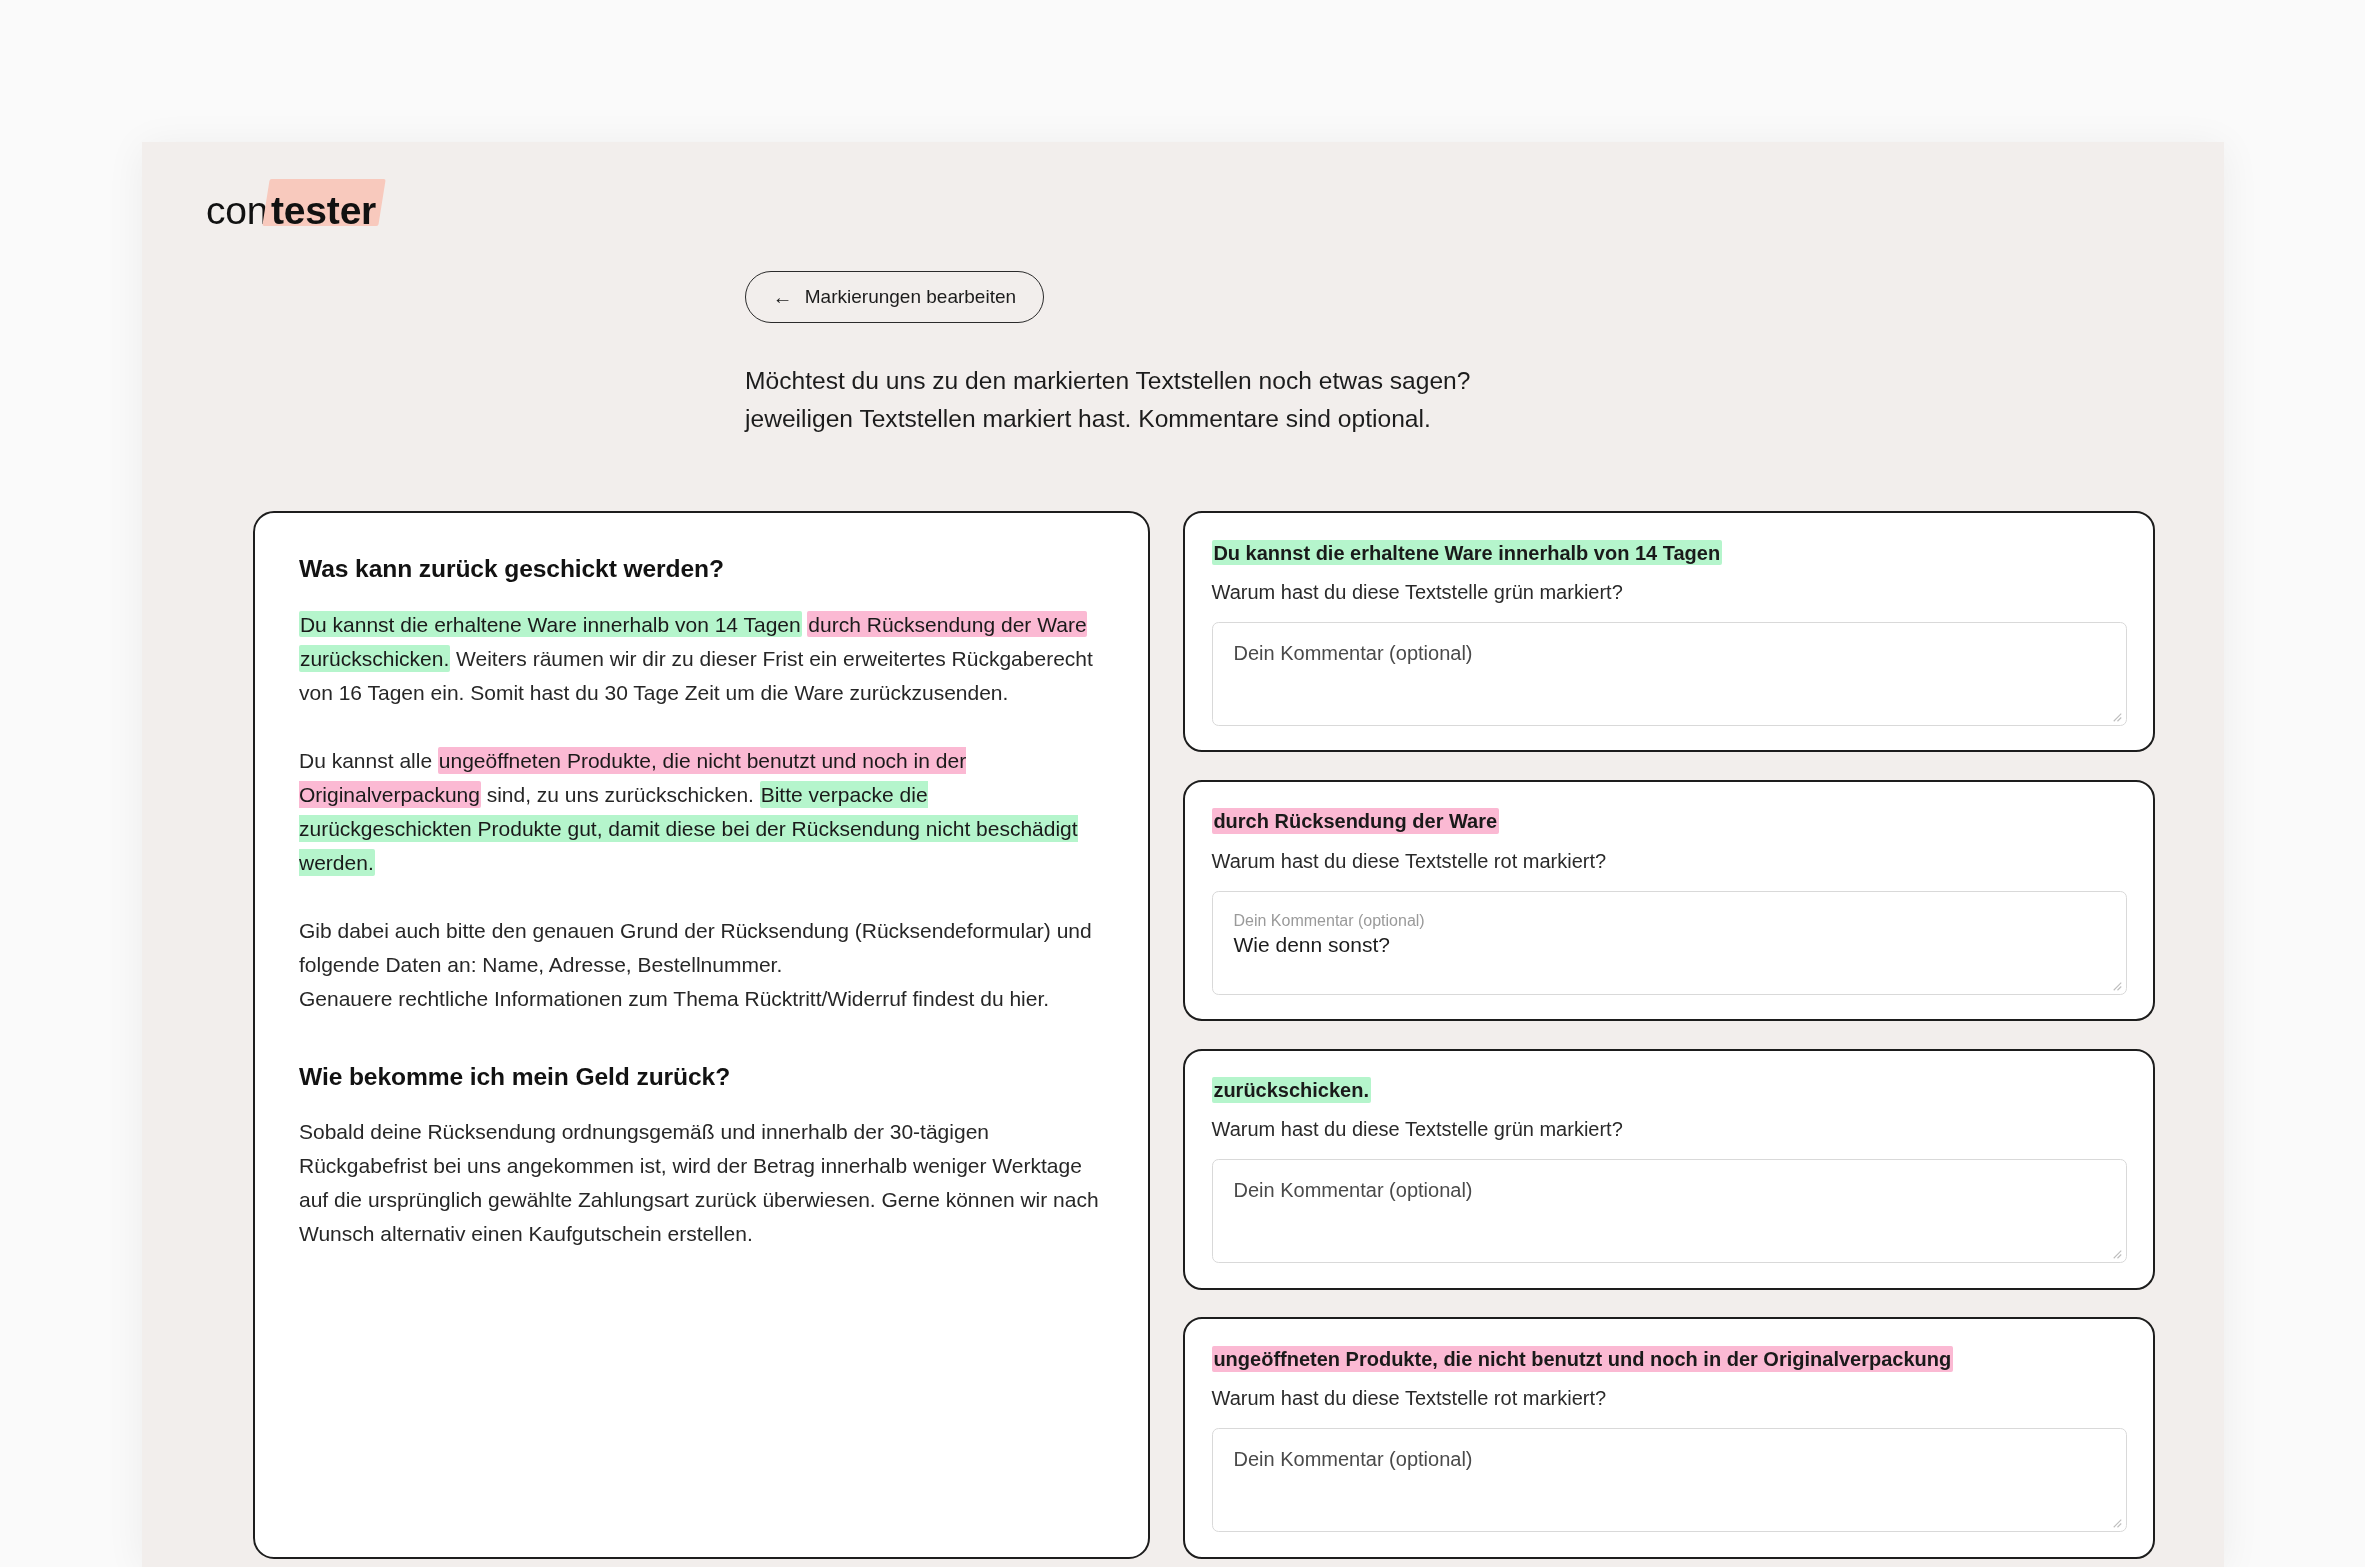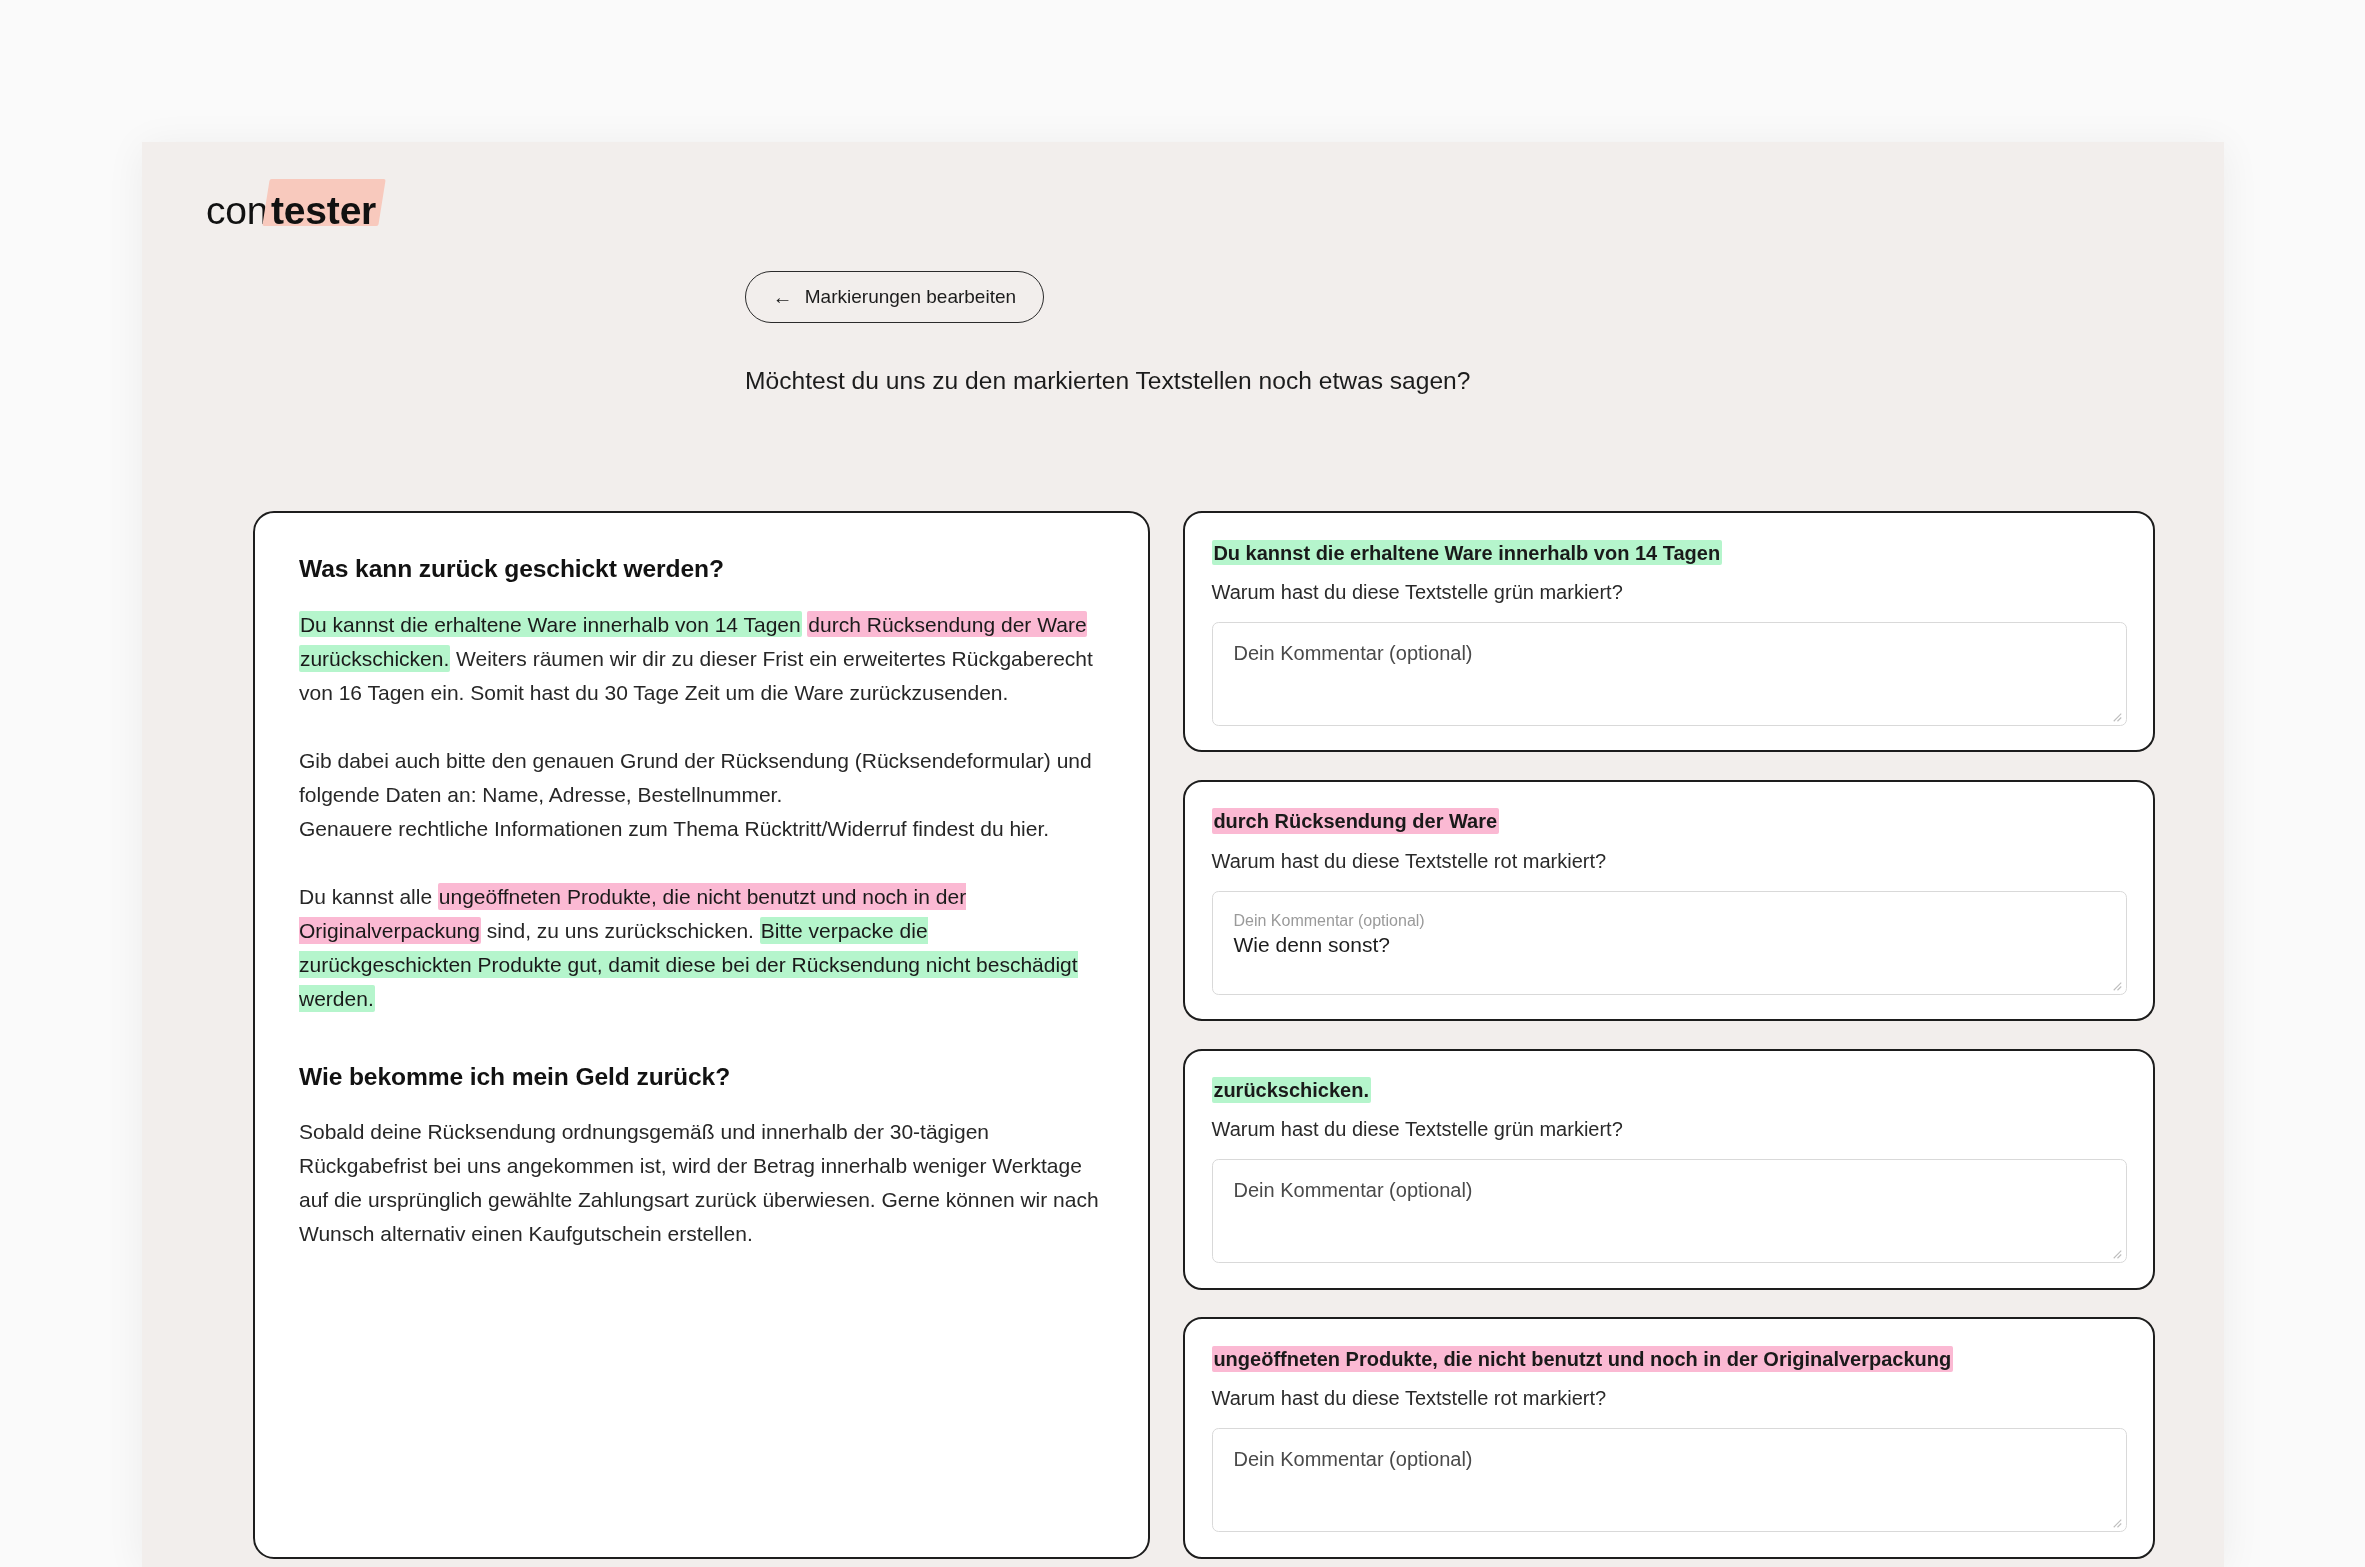--- a/index.html
+++ b/index.html
@@ -209,35 +209,36 @@
     <span class="logo-con">con</span><span class="logo-tester">tester</span>
   </div>
 
   <button class="back-btn">
     <span class="back-arrow">←</span>
     <span>Markierungen bearbeiten</span>
   </button>
 
   <div class="intro">
     <span class="intro-line">Möchtest du uns zu den markierten Textstellen noch etwas sagen?</span>
+    <span class="intro-line">jeweiligen Textstellen markiert hast. Kommentare sind optional.</span>
   </div>
 
   <div class="columns" style="top:369px;">
 
     <div class="doc-card">
       <div class="doc-h">Was kann zurück geschickt werden?</div>
 
       <div class="doc-p"><mark class="g">Du kannst die erhaltene Ware innerhalb von 14 Tagen</mark> <mark class="p">durch Rücksendung der Ware</mark> <mark class="g">zurückschicken.</mark> Weiters räumen wir dir zu dieser Frist ein erweitertes Rückgaberecht von 16 Tagen ein. Somit hast du 30 Tage Zeit um die Ware zurückzusenden.</div>
+
+      <div class="doc-p">Du kannst alle <mark class="p">ungeöffneten Produkte, die nicht benutzt und noch in der Originalverpackung</mark> sind, zu uns zurückschicken. <mark class="g">Bitte verpacke die zurückgeschickten Produkte gut, damit diese bei der Rücksendung nicht beschädigt werden.</mark></div>
 
       <div class="doc-p">
         <span>Gib dabei auch bitte den genauen Grund der Rücksendung (Rücksendeformular) und folgende Daten an: Name, Adresse, Bestellnummer.</span><br>
         <span>Genauere rechtliche Informationen zum Thema Rücktritt/Widerruf findest du hier.</span>
       </div>
-
-      <div class="doc-p">Du kannst alle <mark class="p">ungeöffneten Produkte, die nicht benutzt und noch in der Originalverpackung</mark> sind, zu uns zurückschicken. <mark class="g">Bitte verpacke die zurückgeschickten Produkte gut, damit diese bei der Rücksendung nicht beschädigt werden.</mark></div>
 
       <div class="doc-h second">Wie bekomme ich mein Geld zurück?</div>
 
       <div class="doc-p">Sobald deine Rücksendung ordnungsgemäß und innerhalb der 30-tägigen Rückgabefrist bei uns angekommen ist, wird der Betrag innerhalb weniger Werktage auf die ursprünglich gewählte Zahlungsart zurück überwiesen. Gerne können wir nach Wunsch alternativ einen Kaufgutschein erstellen.</div>
 
     </div>
 
     <div class="comment-col">
 
       <div class="comment-card">

